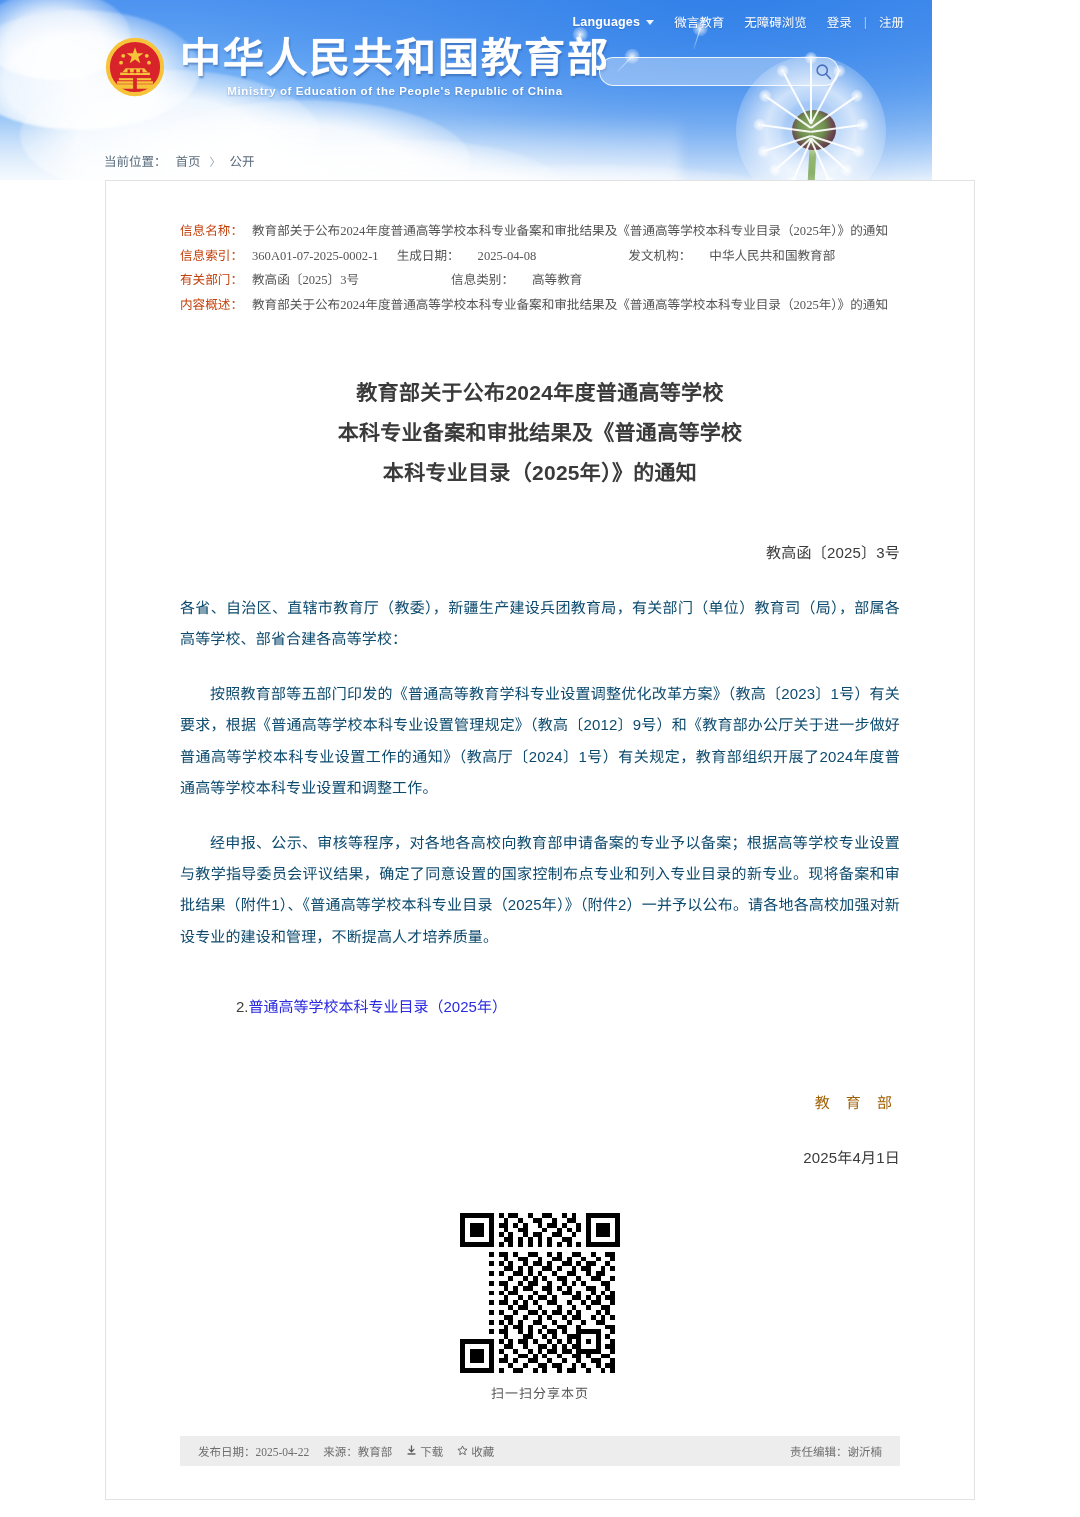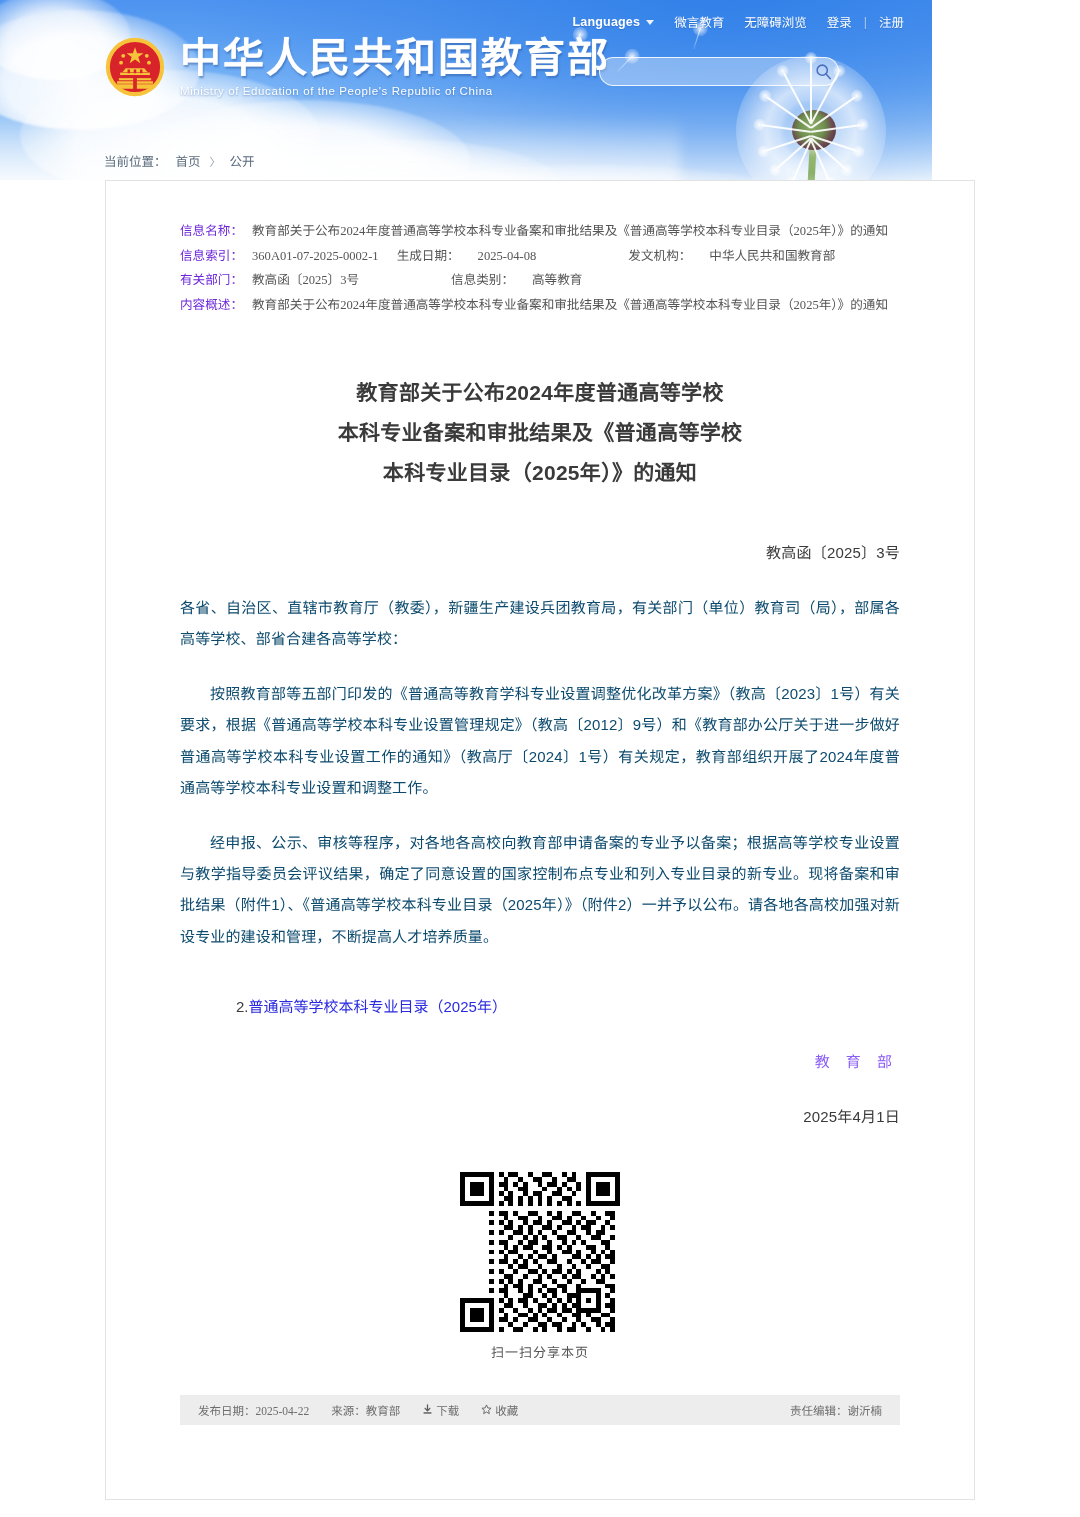--- a/index.html
+++ b/index.html
@@ -109,22 +109,23 @@
     display: flex; align-items: center; gap: 14px; z-index: 6;
   }
   .emblem { width: 62px; height: 62px; position: relative; flex: 0 0 62px; }
   .logo-text { display: flex; flex-direction: column; }
   .logo-cn {
     font-family: "Liberation Serif", "DejaVu Serif", serif;
     font-weight: bold; font-size: 41px; letter-spacing: 2px; color: #ffffff; line-height: 1.05;
     text-shadow: 1px 2px 2px rgba(40,90,165,0.55), 0 0 1px rgba(255,255,255,.9);
   }
   .logo-en {
-    font-size: 11.5px; font-weight: normal; letter-spacing: .6px; color: #ffffff; margin-top: 5px;
+    font-size: 11.5px; font-weight: bold; letter-spacing: .6px; color: #ffffff; margin-top: 5px;
     text-shadow: 0 1px 2px rgba(40,90,165,0.5);
+    text-align: center;
   }
 
   
   .searchbar {
     position: absolute; right: 93px; top: 57px; width: 240px; height: 29px; z-index: 6;
     background: rgba(255,255,255,0.34);
     border: 1px solid rgba(255,255,255,0.85);
     border-radius: 16px;
     display: flex; align-items: center;
   }
@@ -151,21 +152,21 @@
     width: 870px; margin: 0 auto; margin-top: 0px;
     border: 1px solid #e2e2e2; background: #fff;
     padding: 38px 74px 30px 74px;
     min-height: 1320px;
   }
 
   
   .meta { font-size: 12.6px; color: #555; line-height: 1.95;
           font-family: "Liberation Serif", "DejaVu Serif", serif; }
   .meta .row { display: flex; align-items: baseline; white-space: nowrap; }
-  .meta .lbl { width: 72px; flex: 0 0 72px; color: #6d28d9; }
+  .meta .lbl { width: 72px; flex: 0 0 72px; color: #c2410c; }
   .meta .val { color: #555; }
   .meta .gap { display: inline-block; width: 18px; }
   .meta .gap-lg { display: inline-block; width: 92px; }
 
   
   .doc-title {
     text-align: center; font-weight: bold; color: #3a3a3a;
     font-size: 21px; line-height: 1.9; margin: 56px 20px 0 20px;
     letter-spacing: .3px;
   }
@@ -175,36 +176,36 @@
     font-size: 15px; color: #0c4a6e; line-height: 2.08;
     margin-top: 24px; text-align: justify; letter-spacing: .15px;
   }
   .para.indent { text-indent: 2em; }
   .para.first { margin-top: 30px; }
 
   .attach { font-size: 15px; color: #3c3c3c; line-height: 2.0; margin-top: 40px; padding-left: 28px; }
   .attach a { color: #2a2ae0; text-decoration: none; }
   .attach .second { margin-top: 39px; padding-left: 28px; }
 
-  .sign { text-align: right; font-size: 15px; color: #8b5cf6; margin-top: 28px; letter-spacing: 6px; padding-right: 2px; }
+  .sign { text-align: right; font-size: 15px; color: #a16207; margin-top: 69px; letter-spacing: 6px; padding-right: 2px; }
   .sign-date { text-align: right; font-size: 15px; color: #3a3a3a; margin-top: 34px; letter-spacing: .2px; }
 
   
   .qr-wrap { margin-top: 46px; display: flex; flex-direction: column; align-items: center; }
   .qr { width: 160px; height: 160px; image-rendering: pixelated; display: block; }
   .qr-cap { margin-top: 10px; font-size: 13px; color: #555; letter-spacing: 1px; }
 
   
   .infobar {
     margin-top: 34px; background: #ededed; height: 30px;
     display: flex; align-items: center; justify-content: space-between;
     padding: 0 18px; font-size: 11.5px; color: #6d6d6d;
     font-family: "Liberation Serif", "DejaVu Serif", serif;
   }
-  .infobar .left { display: flex; align-items: center; gap: 22px; }
+  .infobar .left { display: flex; align-items: center; gap: 14px; }
   .infobar .act { display: flex; align-items: center; gap: 3px; cursor: pointer; }
 </style>
 </head>
 <body>
 
 <div class="banner">
   <div class="sky-deep"></div>
 
   <div class="clouds">
     <div class="cloud c4"></div>

